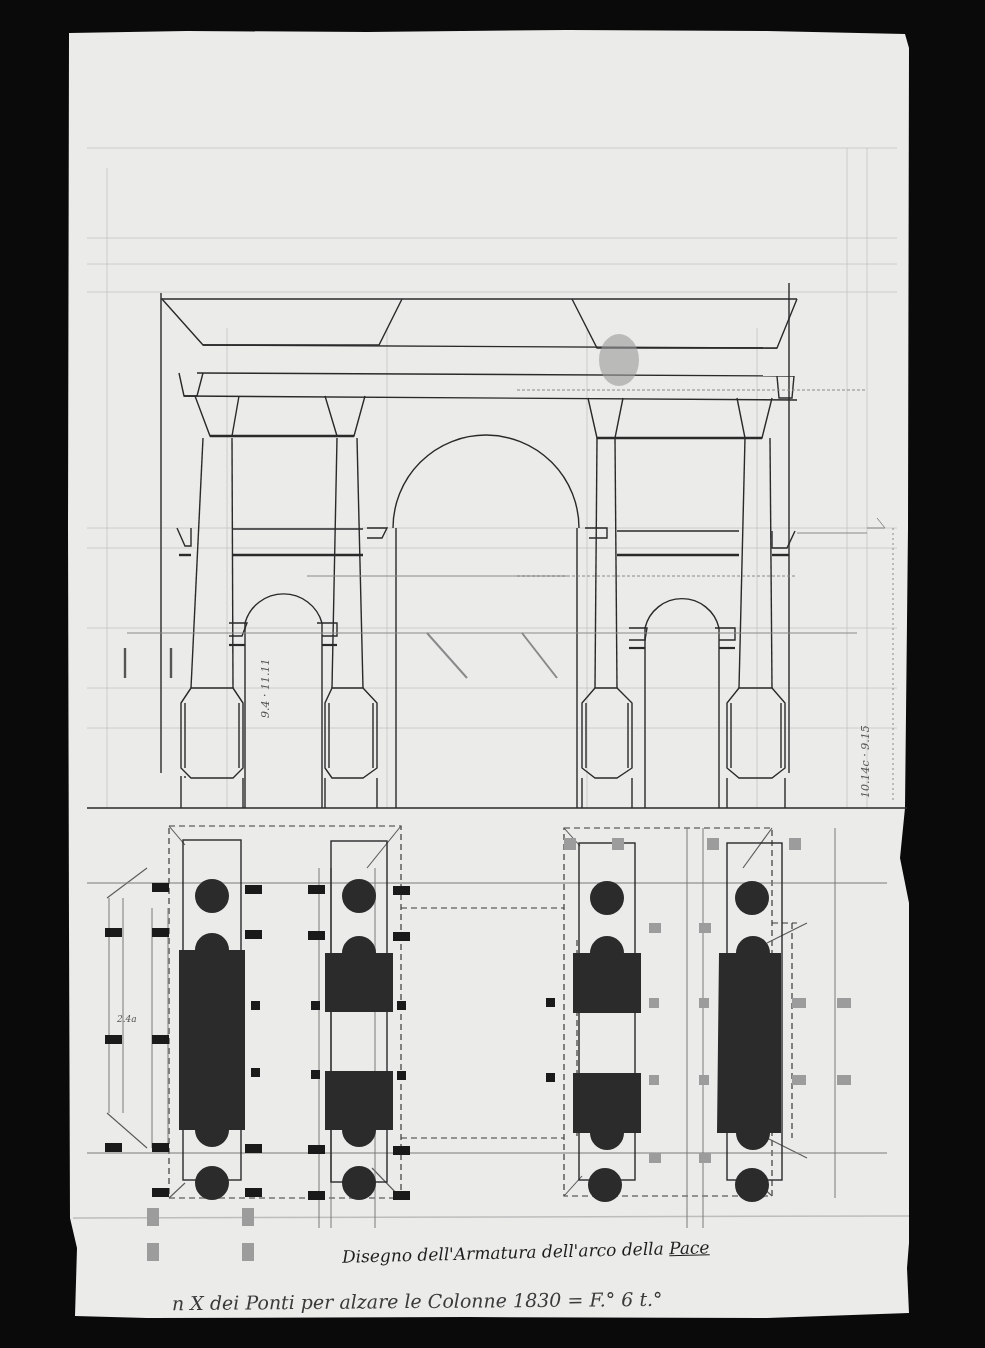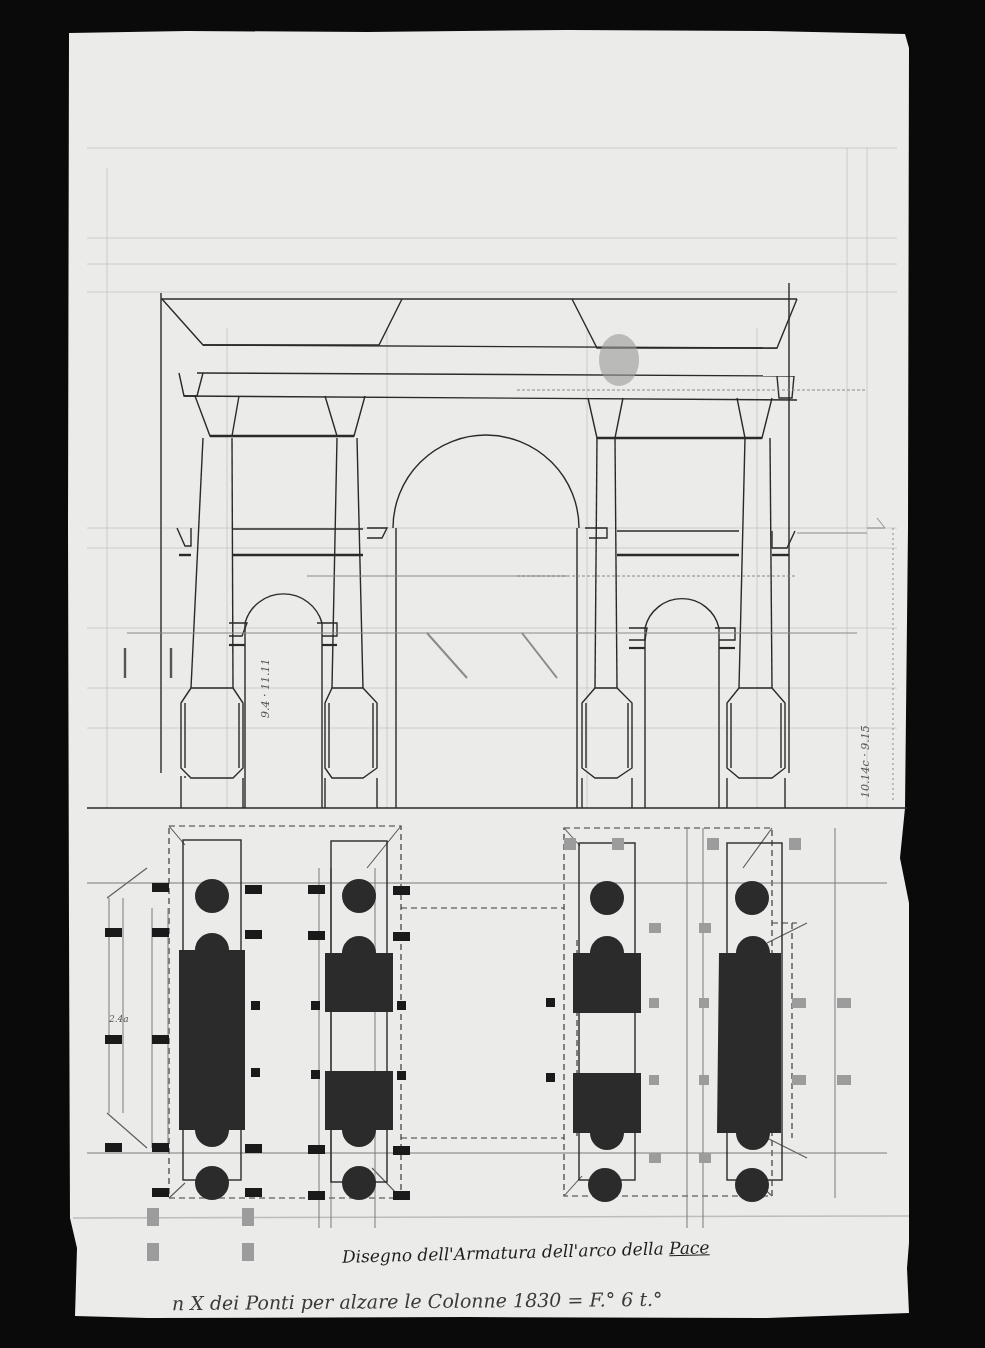--- a/index.html
+++ b/index.html
@@ -267,19 +267,19 @@
         <rect x="722" y="810" width="12" height="12"></rect>
       <rect x="80" y="1215" width="12" height="18"></rect>
         <rect x="175" y="1215" width="12" height="18"></rect>
       <rect x="80" y="1180" width="12" height="18"></rect>
         <rect x="175" y="1180" width="12" height="18"></rect>
     </g>
   </svg>
 
   <div class="note note-v" style="left:192px; top:690px;">9.4 · 11.11</div>
   <div class="note note-v" style="left:792px; top:770px;">10.14c · 9.15</div>
-  <div class="note" style="left:42px; top:986px; font-size:9px;">2.4a</div>
+  <div class="note" style="left:50px; top:986px; font-size:9px;">2.4a</div>
 
   <div class="caption caption1">
     <span>Disegno dell'Armatura dell'arco della </span><span class="ul">Pace</span>
   </div>
   <div class="caption caption2">n X dei Ponti per alzare le Colonne  1830 = F.° 6 t.°</div>
 </div>
 
 </body></html>

